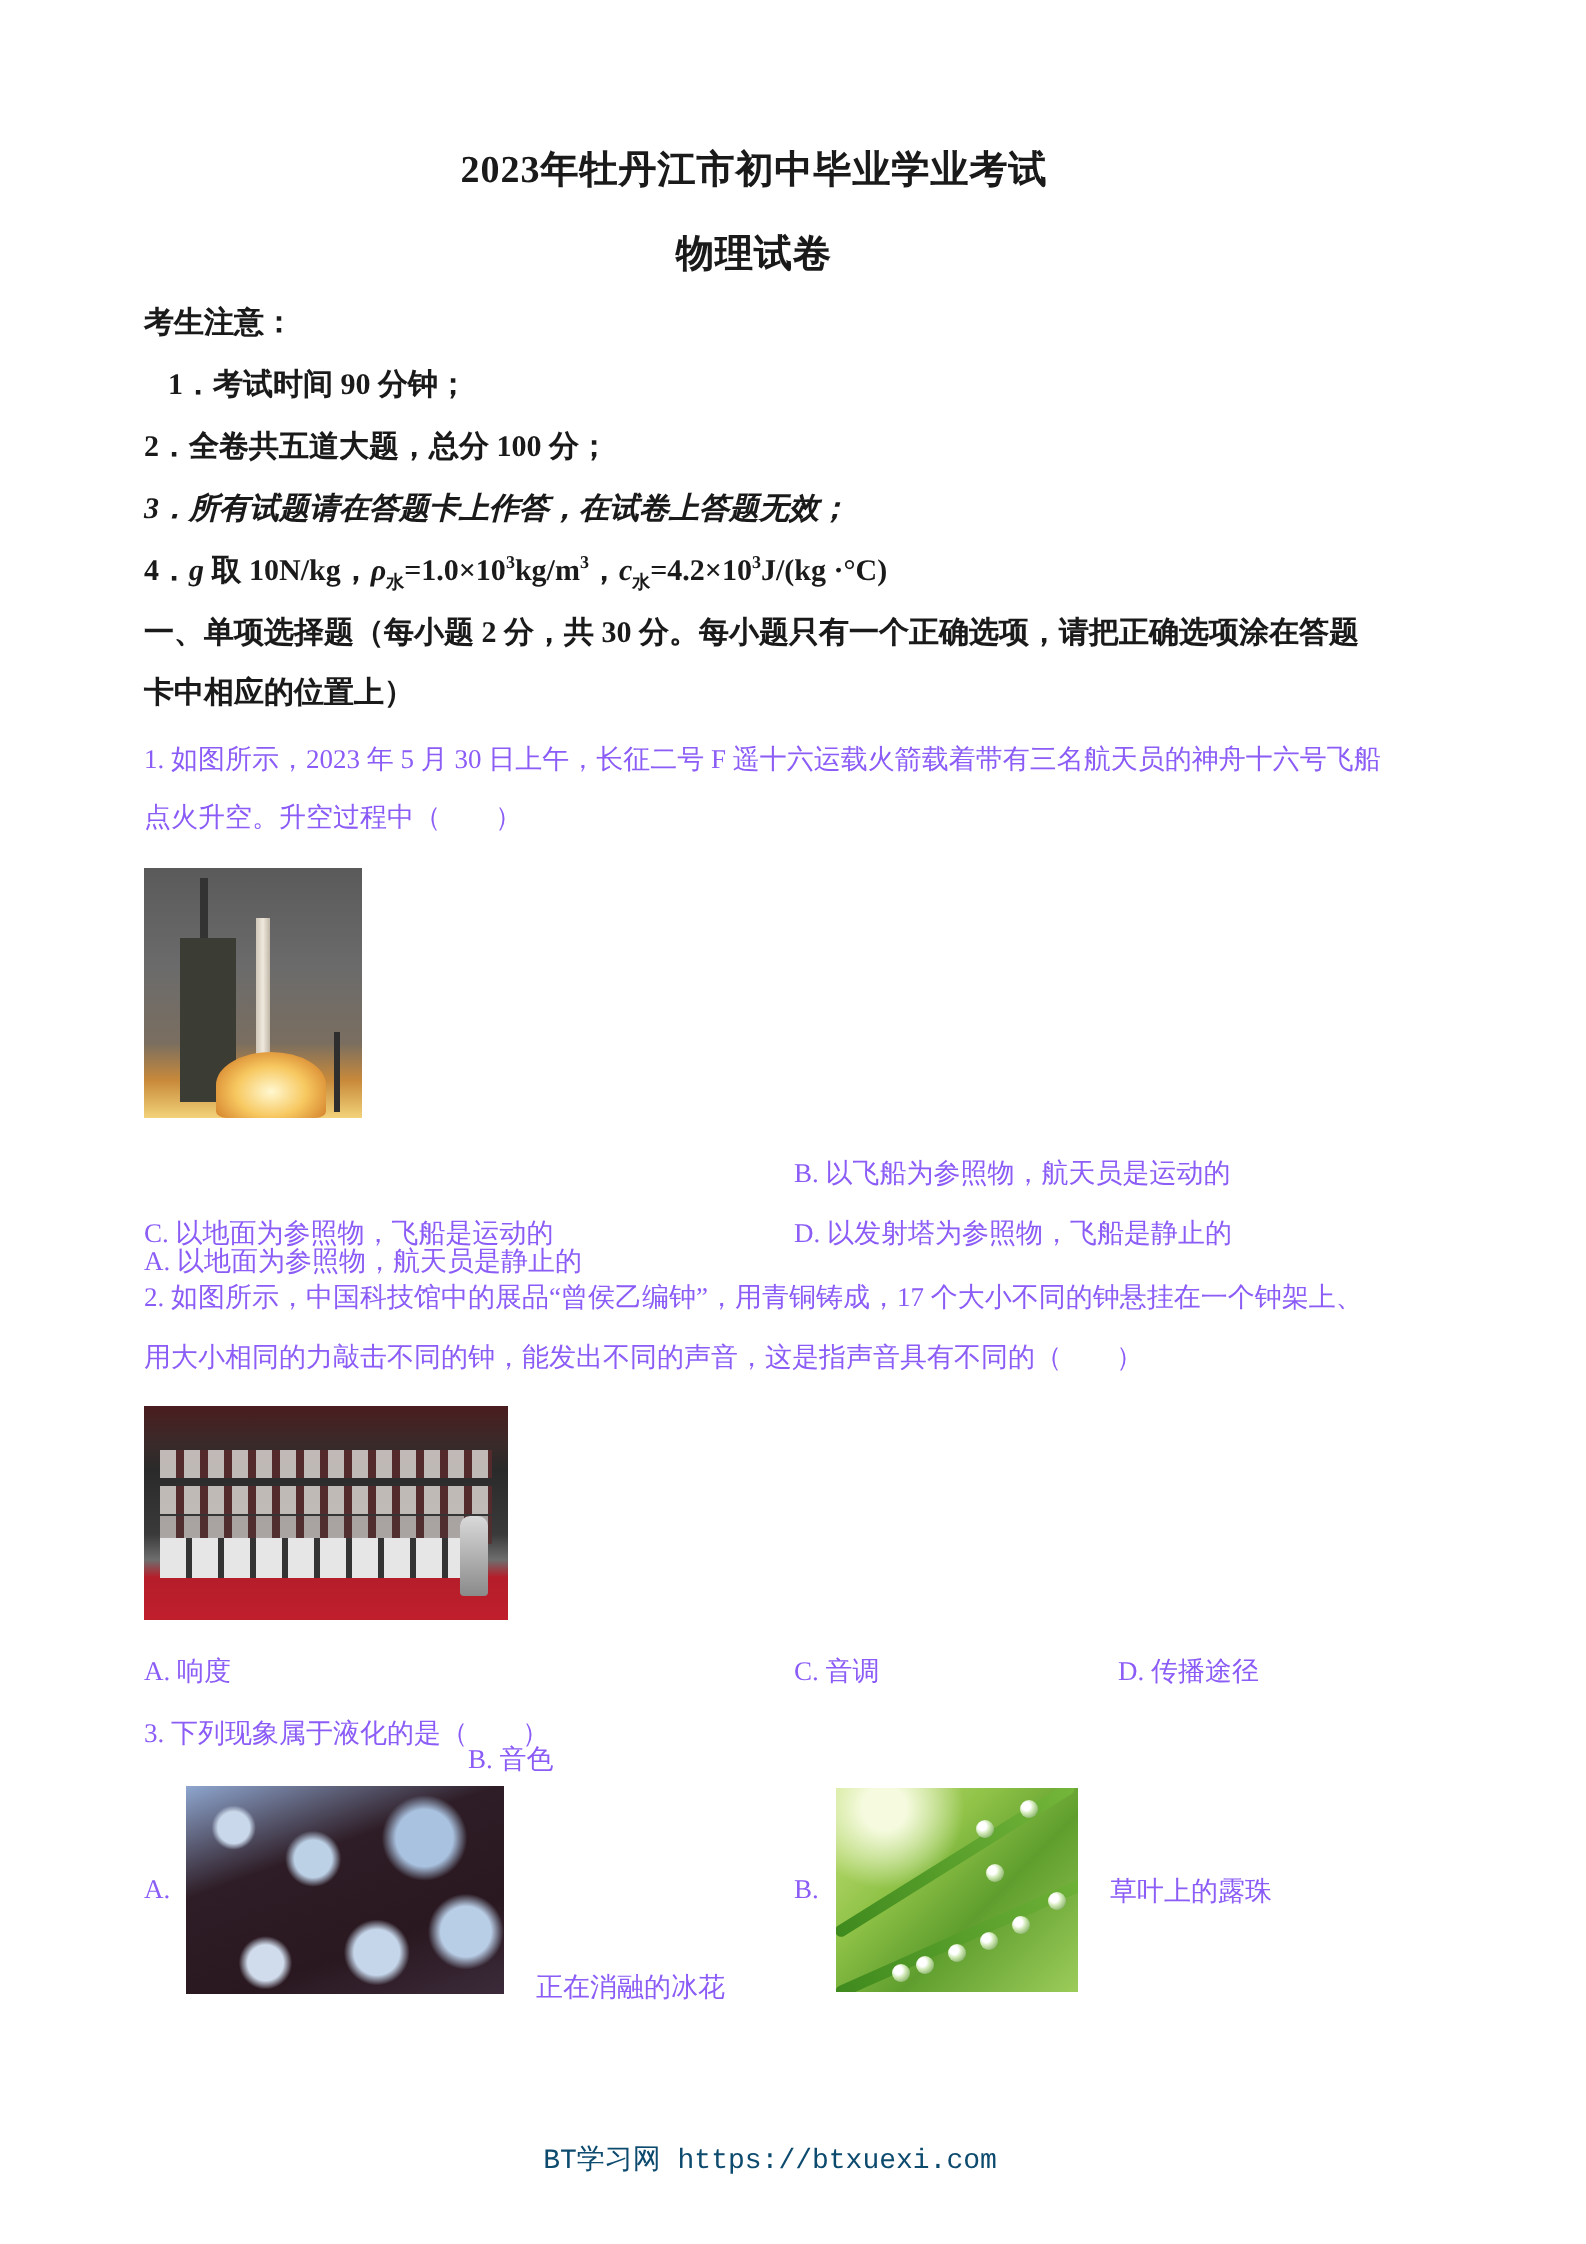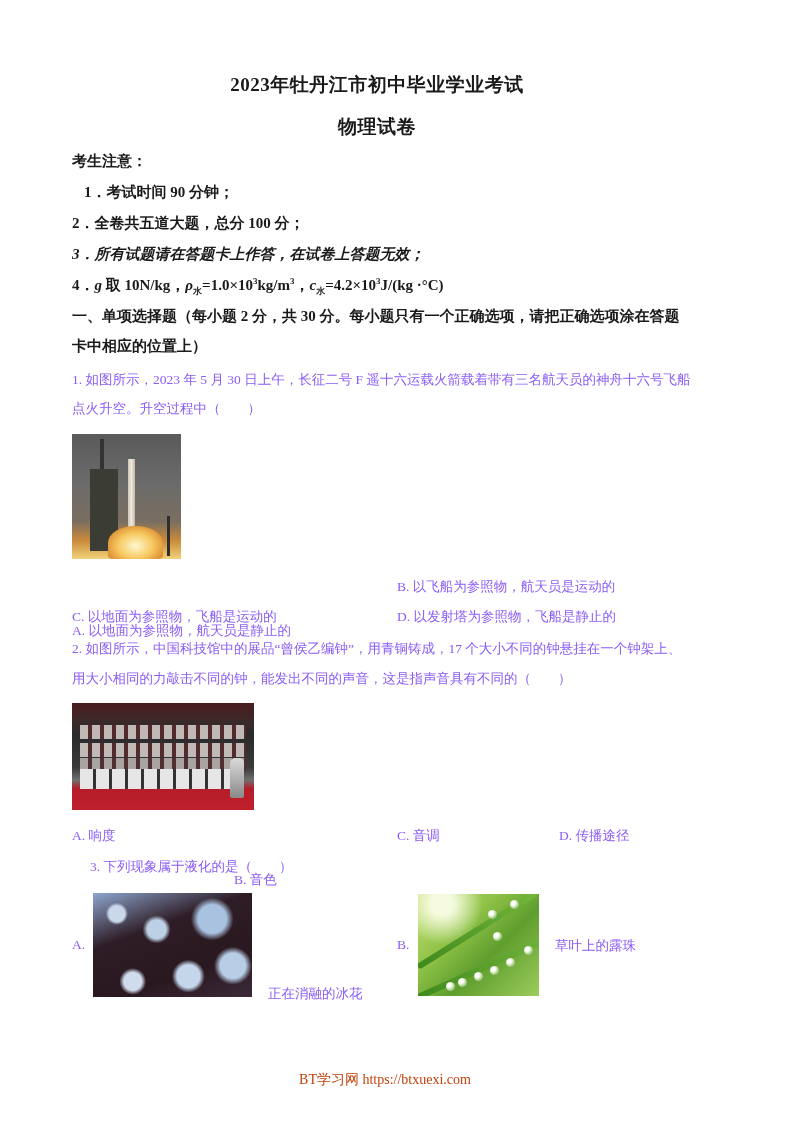--- a/index.html
+++ b/index.html
@@ -39,21 +39,21 @@
                   radial-gradient(circle at 88% 70%, #b8cde6 0 8%, transparent 12%),
                   linear-gradient(160deg, #8ea6cf 0%, #2e1d26 35%, #2a1820 70%, #3b2b3a 100%); }
 
     
     .grass { left: 418px; top: 894px; width: 121px; height: 102px;
       background: radial-gradient(circle at 20% 10%, #f6fbe0 0 8%, transparent 30%),
                   linear-gradient(135deg, #c7e27b 0%, #8fc247 35%, #5f9e2e 60%, #9ccc5a 100%); }
     .grass .blade { position: absolute; height: 6px; background: linear-gradient(90deg,#3f8a1e,#74b63a); border-radius: 3px; transform-origin: left center; }
     .grass .drop { position: absolute; width: 9px; height: 9px; border-radius: 50%; background: radial-gradient(circle at 35% 35%, #ffffff 0 25%, #cfe8b5 45%, #5b8f3a 100%); }
 
-    .footer { left: 0; width: 770px; text-align: center; top: 1071px; font-family: Liberation Serif, serif; font-size: 14px; color: #c2410c; }
+    .footer { left: 0; width: 770px; text-align: center; top: 1071px; font-family: Liberation Mono, monospace; font-size: 14px; color: #0c4a6e; }
   </style>
 </head>
 <body>
 
 <div class="abs title" style="top:72px;">2023年牡丹江市初中毕业学业考试</div>
 <div class="abs title" style="top:114px;">物理试卷</div>
 
 <div class="abs bold" style="left:72px; top:152px;">考生注意：</div>
 <div class="abs bold" style="left:84px; top:183px;">1．考试时间 90 分钟；</div>
 <div class="abs bold" style="left:72px; top:214px;">2．全卷共五道大题，总分 100 分；</div>
@@ -90,21 +90,21 @@
   <div class="row" style="top:55px; opacity:.7;"></div>
   <div class="big"></div>
   <div class="stand"></div>
 </div>
 
 <div class="abs norm" style="left:72px; top:827px;">A. 响度</div>
 <div class="abs norm" style="left:234px; top:827px;margin-top:44px;">B. 音色</div>
 <div class="abs norm" style="left:397px; top:827px;">C. 音调</div>
 <div class="abs norm" style="left:559px; top:827px;">D. 传播途径</div>
 
-<div class="abs norm" style="left:72px; top:858px;margin-left:18px;">3. 下列现象属于液化的是（　　）</div>
+<div class="abs norm" style="left:72px; top:858px;">3. 下列现象属于液化的是（　　）</div>
 
 <div class="abs norm" style="left:72px; top:937px;">A.</div>
 <div class="photo frost"></div>
 <div class="abs norm" style="left:268px; top:937px;margin-top:48px;">正在消融的冰花</div>
 
 <div class="abs norm" style="left:397px; top:937px;">B.</div>
 <div class="photo grass">
   <div class="blade" style="left:0; top:70px; width:140px; transform:rotate(-32deg);"></div>
   <div class="blade" style="left:0; top:100px; width:150px; transform:rotate(-24deg);"></div>
   <div class="drop" style="left:92px; top:6px;"></div>

